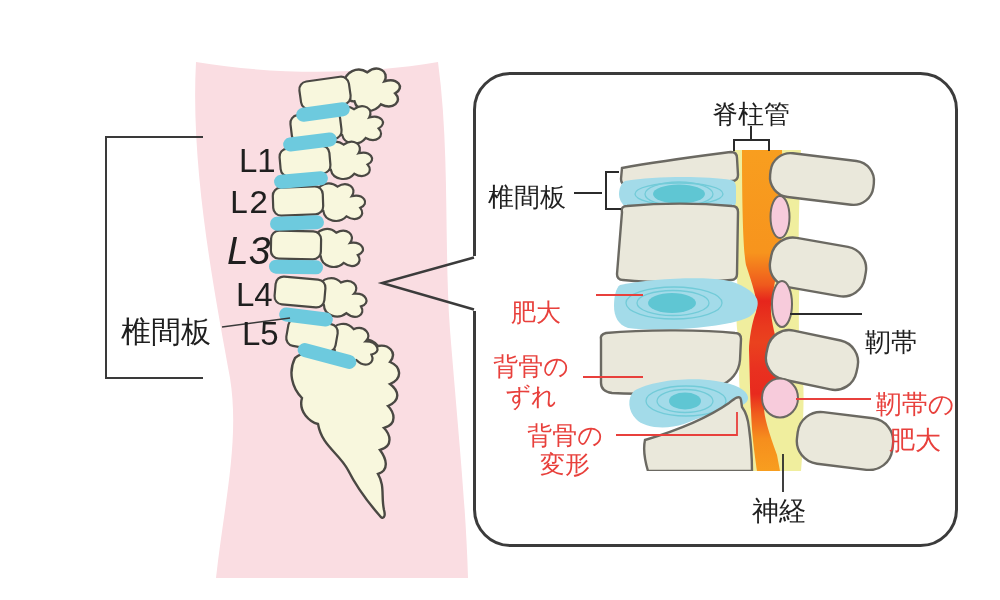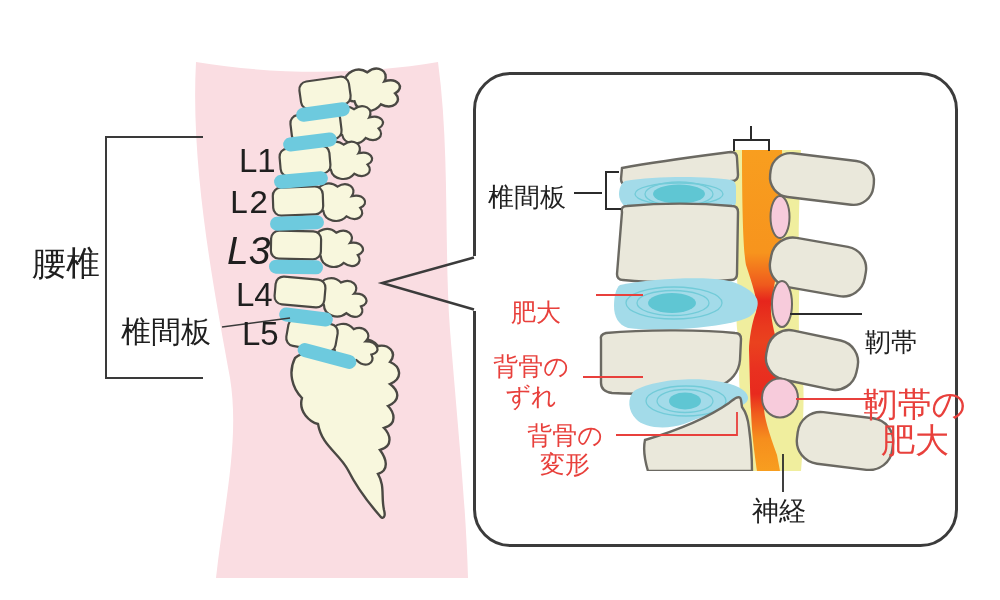--- a/index.html
+++ b/index.html
@@ -152,42 +152,42 @@
   <path d="M751,126 L751,139 M734,151 L734,140 L769,140 L769,151" fill="none" stroke="#2b2b2b" stroke-width="2"></path>
   <path d="M574,193 L602,193 M619,172 L606,172 L606,209 L621,209" fill="none" stroke="#2b2b2b" stroke-width="2"></path>
   <line x1="596" y1="295" x2="643" y2="295" stroke="#e8403c" stroke-width="1.8"></line>
   <line x1="583" y1="377" x2="643" y2="377" stroke="#e8403c" stroke-width="1.8"></line>
   <path d="M616,435 L737,435 L737,412" fill="none" stroke="#e8403c" stroke-width="1.8"></path>
   <line x1="796" y1="399" x2="871" y2="399" stroke="#e8403c" stroke-width="1.8"></line>
   <line x1="790" y1="314" x2="862" y2="314" stroke="#2b2b2b" stroke-width="1.8"></line>
   <line x1="783" y1="454" x2="783" y2="492" stroke="#2b2b2b" stroke-width="1.8"></line>
 </svg>
 
-<div class="label" style="left:32px;top:241px;font-size:34px;">腰椎</div>
 <div class="label" style="left:239px;top:142px;font-size:33px;">L1</div>
 <div class="label" style="left:229px;top:186px;font-size:33px;font-family:Liberation Mono, monospace;">L2</div>
 <div class="label" style="left:227px;top:229px;font-size:39px;font-style:italic;">L3</div>
 <div class="label" style="left:236px;top:276px;font-size:33px;">L4</div>
 <div class="label" style="left:242px;top:315px;font-size:33px;">L5</div>
 <div class="label" style="left:121px;top:312px;font-size:30px;">椎間板</div>
 
+<div class="label" style="left:712px;top:97px;font-size:26px;">脊柱管</div>
 <div class="label" style="left:488px;top:180px;font-size:26px;">椎間板</div>
 
 <div class="label red c2" style="left:484px;top:272px;width:104px;font-size:25px;line-height:27px;">
   <br>
   <span>肥大</span>
 </div>
 <div class="label red c2" style="left:479px;top:351px;width:104px;font-size:25px;line-height:30px;">
   <span>背骨の</span><br>
   <span>ずれ</span>
 </div>
 <div class="label red c2" style="left:513px;top:421px;width:104px;font-size:25px;line-height:29px;">
   <span>背骨の</span><br>
   <span>変形</span>
 </div>
 <div class="label" style="left:865px;top:301px;font-size:26px;margin-top:24px;">靭帯</div>
-<div class="label red c2" style="left:863px;top:386px;width:104px;font-size:34px;line-height:36px;">
+<div class="label red c2" style="left:863px;top:386px;width:104px;font-size:26px;line-height:36px;">
   <span>靭帯の</span><br>
   <span>肥大</span>
 </div>
 <div class="label" style="left:752px;top:493px;font-size:27px;">神経</div>
 
 </div>
 
 </body></html>

